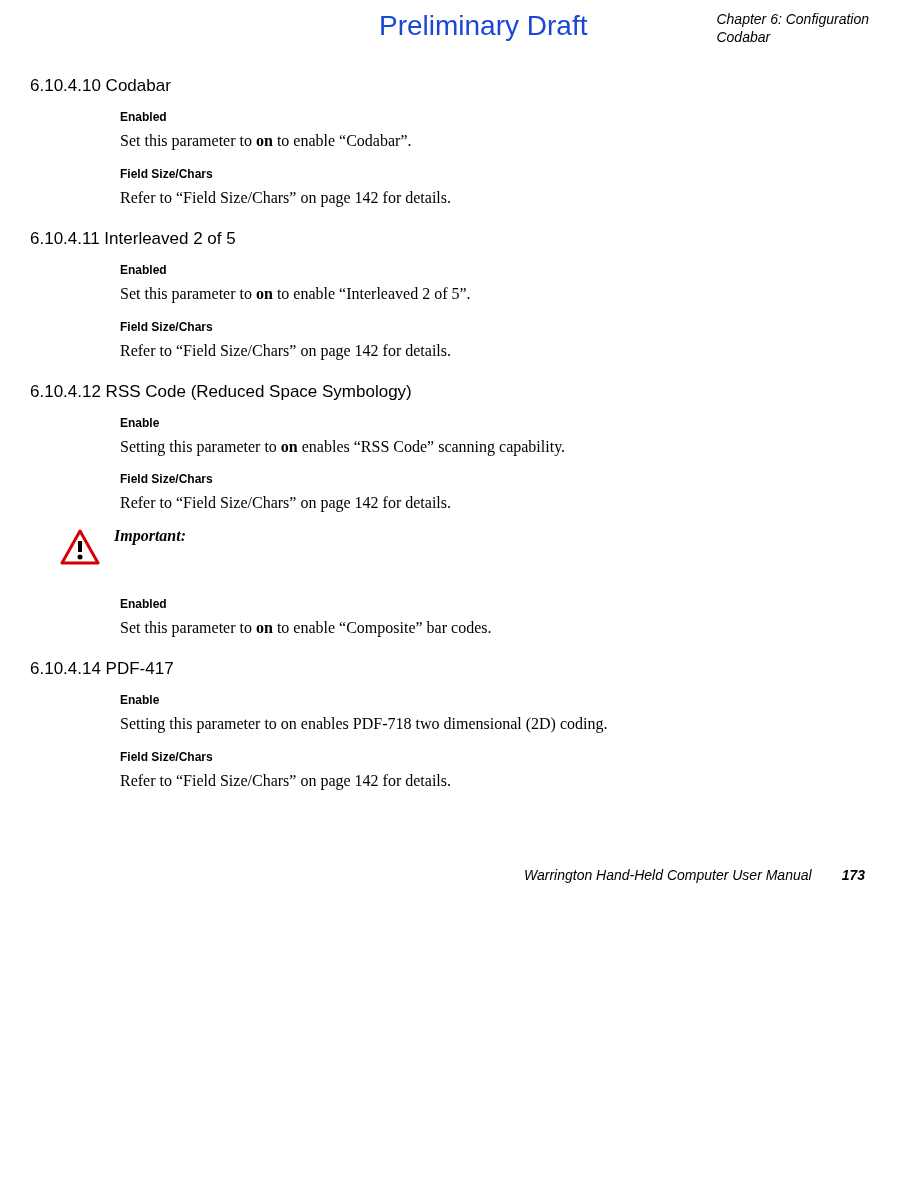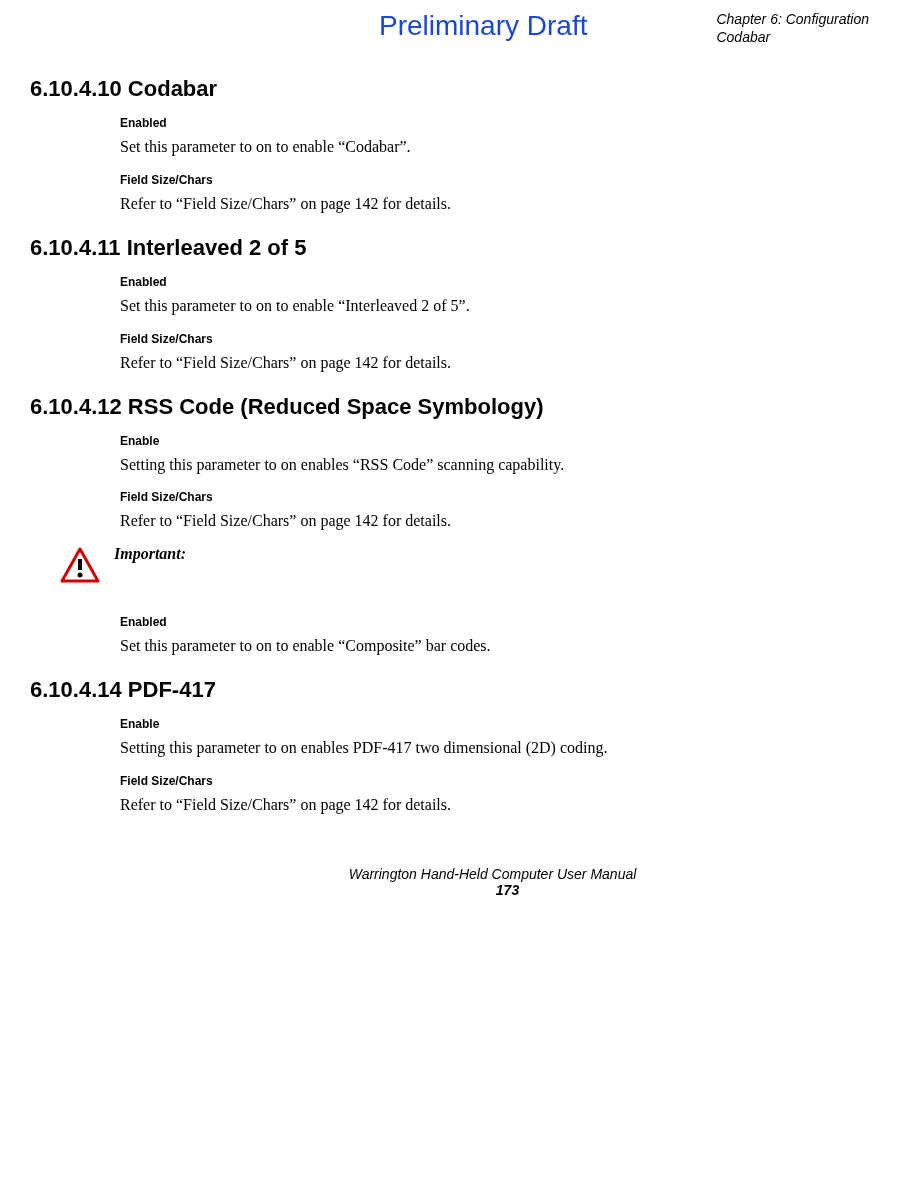--- a/index.html
+++ b/index.html
@@ -32,38 +32,38 @@
   }
   .header-right {
     text-align: left;
     font-family: 'Trebuchet MS', Arial, sans-serif;
     font-style: italic;
     font-size: 14px;
     line-height: 1.3;
   }
   .sec-heading {
     font-family: 'Trebuchet MS', Arial, sans-serif;
-    font-weight: bold;
-    font-size: 22px;
+    font-weight: normal;
+    font-size: 17px;
     margin: 20px 0 10px 0;
   }
   .sub-heading {
     font-family: 'Trebuchet MS', Arial, sans-serif;
     font-weight: bold;
     font-size: 12px;
     margin: 14px 0 6px 90px;
   }
   .body-text {
     font-family: Georgia, 'Times New Roman', serif;
     font-size: 16px;
     margin: 0 0 10px 90px;
     line-height: 1.4;
   }
   .body-text .bold {
-    font-weight: normal;
+    font-weight: bold;
   }
   .important-block {
     display: flex;
     align-items: flex-start;
     margin: 12px 0 28px 30px;
   }
   .warning-icon {
     flex: 0 0 auto;
     margin-right: 14px;
     margin-top: 2px;
@@ -79,24 +79,23 @@
   .important-text {
     font-family: Georgia, 'Times New Roman', serif;
     font-style: italic;
     font-weight: bold;
     font-size: 16px;
     line-height: 1.3;
   }
   .footer {
     display: flex;
     justify-content: space-between;
-    align-items: center;
-    margin-top: 50px;
+    align-items: flex-end;
+    margin-top: 75px;
     padding: 0 4px 0 90px;
-    flex-direction: column;
   }
   .footer-title {
     font-family: 'Trebuchet MS', Arial, sans-serif;
     font-style: italic;
     font-size: 14px;
     text-align: right;
     flex: 1;
   }
   .footer-page {
     font-family: 'Trebuchet MS', Arial, sans-serif;
@@ -156,21 +155,21 @@
     <span class="important-label">Important:</span>
   </div>
 
   <div class="sub-heading">Enabled</div>
   <p class="body-text">
     <span>Set this parameter to </span><span class="bold">on</span><span> to enable “Composite” bar codes.</span>
   </p>
 
   <div class="sec-heading">6.10.4.14 PDF-417</div>
   <div class="sub-heading">Enable</div>
-  <p class="body-text">Setting this parameter to on enables PDF-417 two dimensional (2D) coding.</p>
+  <p class="body-text">Setting this parameter to on enables PDF-718 two dimensional (2D) coding.</p>
   <div class="sub-heading">Field Size/Chars</div>
   <p class="body-text">Refer to “Field Size/Chars” on page 142 for details.</p>
 
   <div class="footer">
     <div class="footer-title">Warrington Hand-Held Computer User Manual</div>
     <div class="footer-page">173</div>
   </div>
 
 </div>
 

